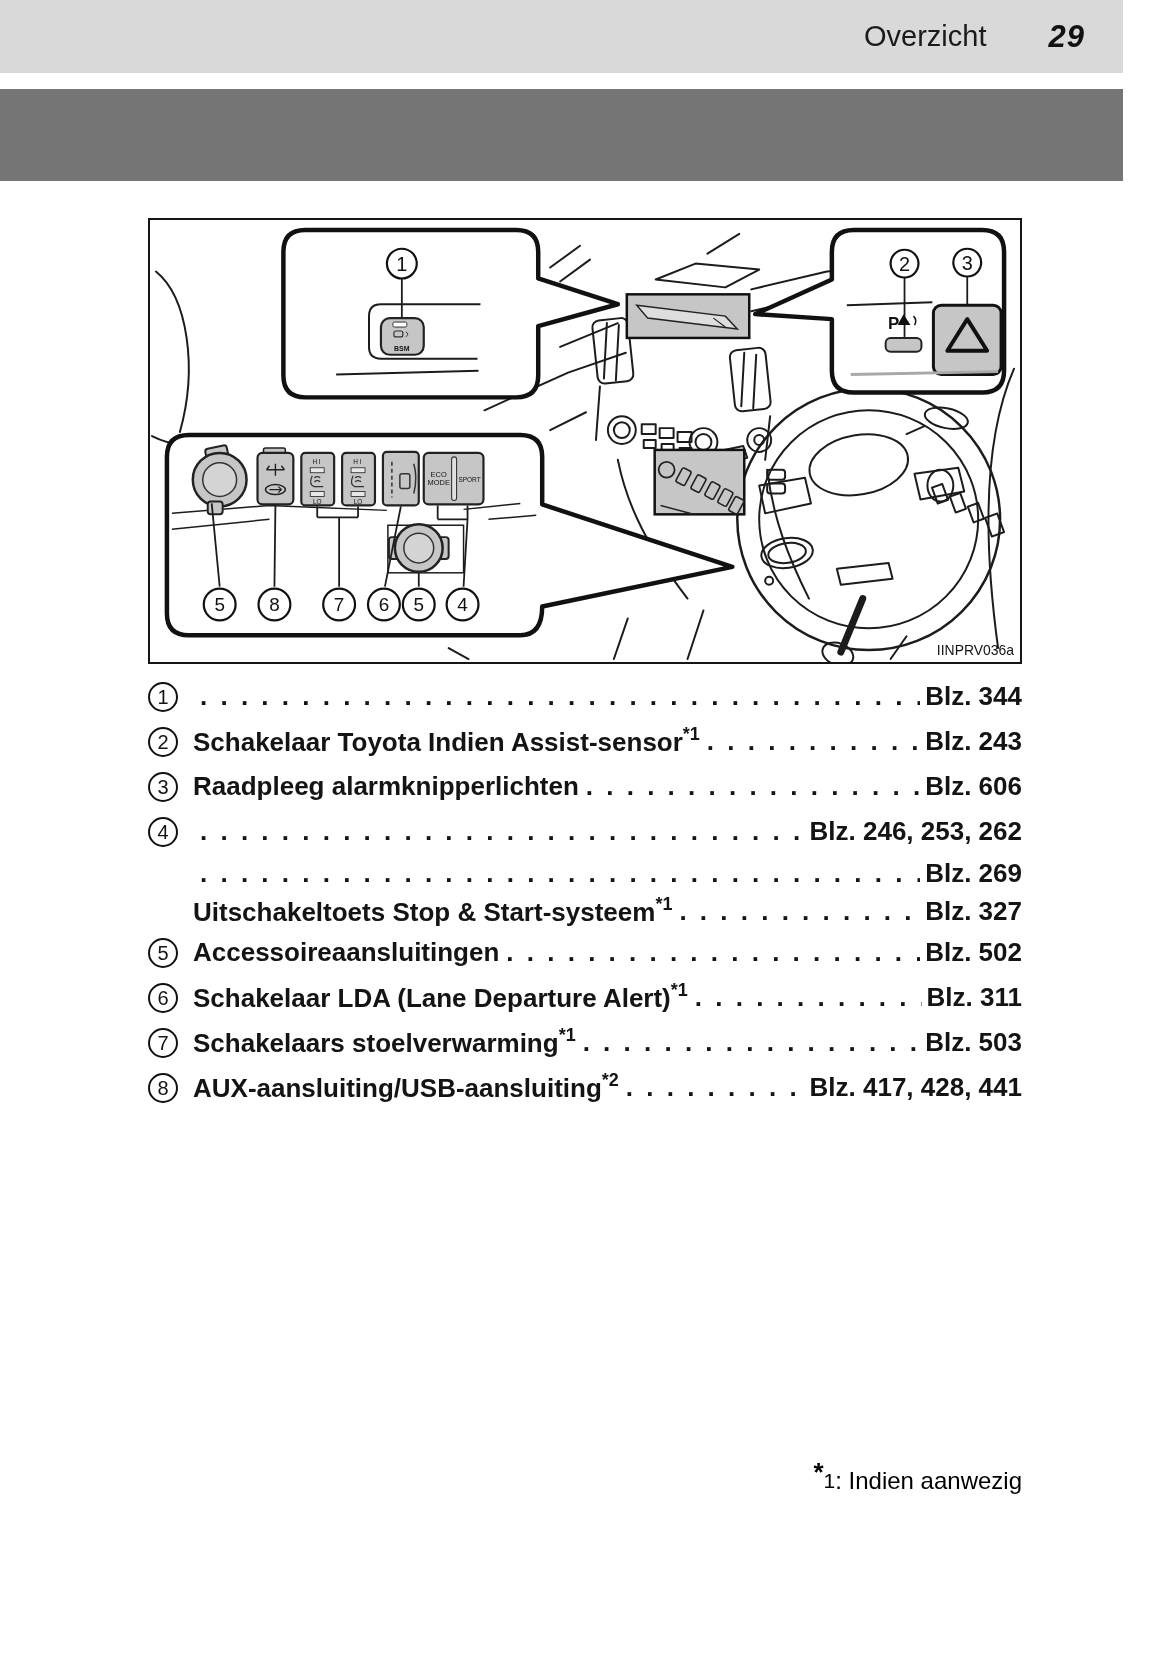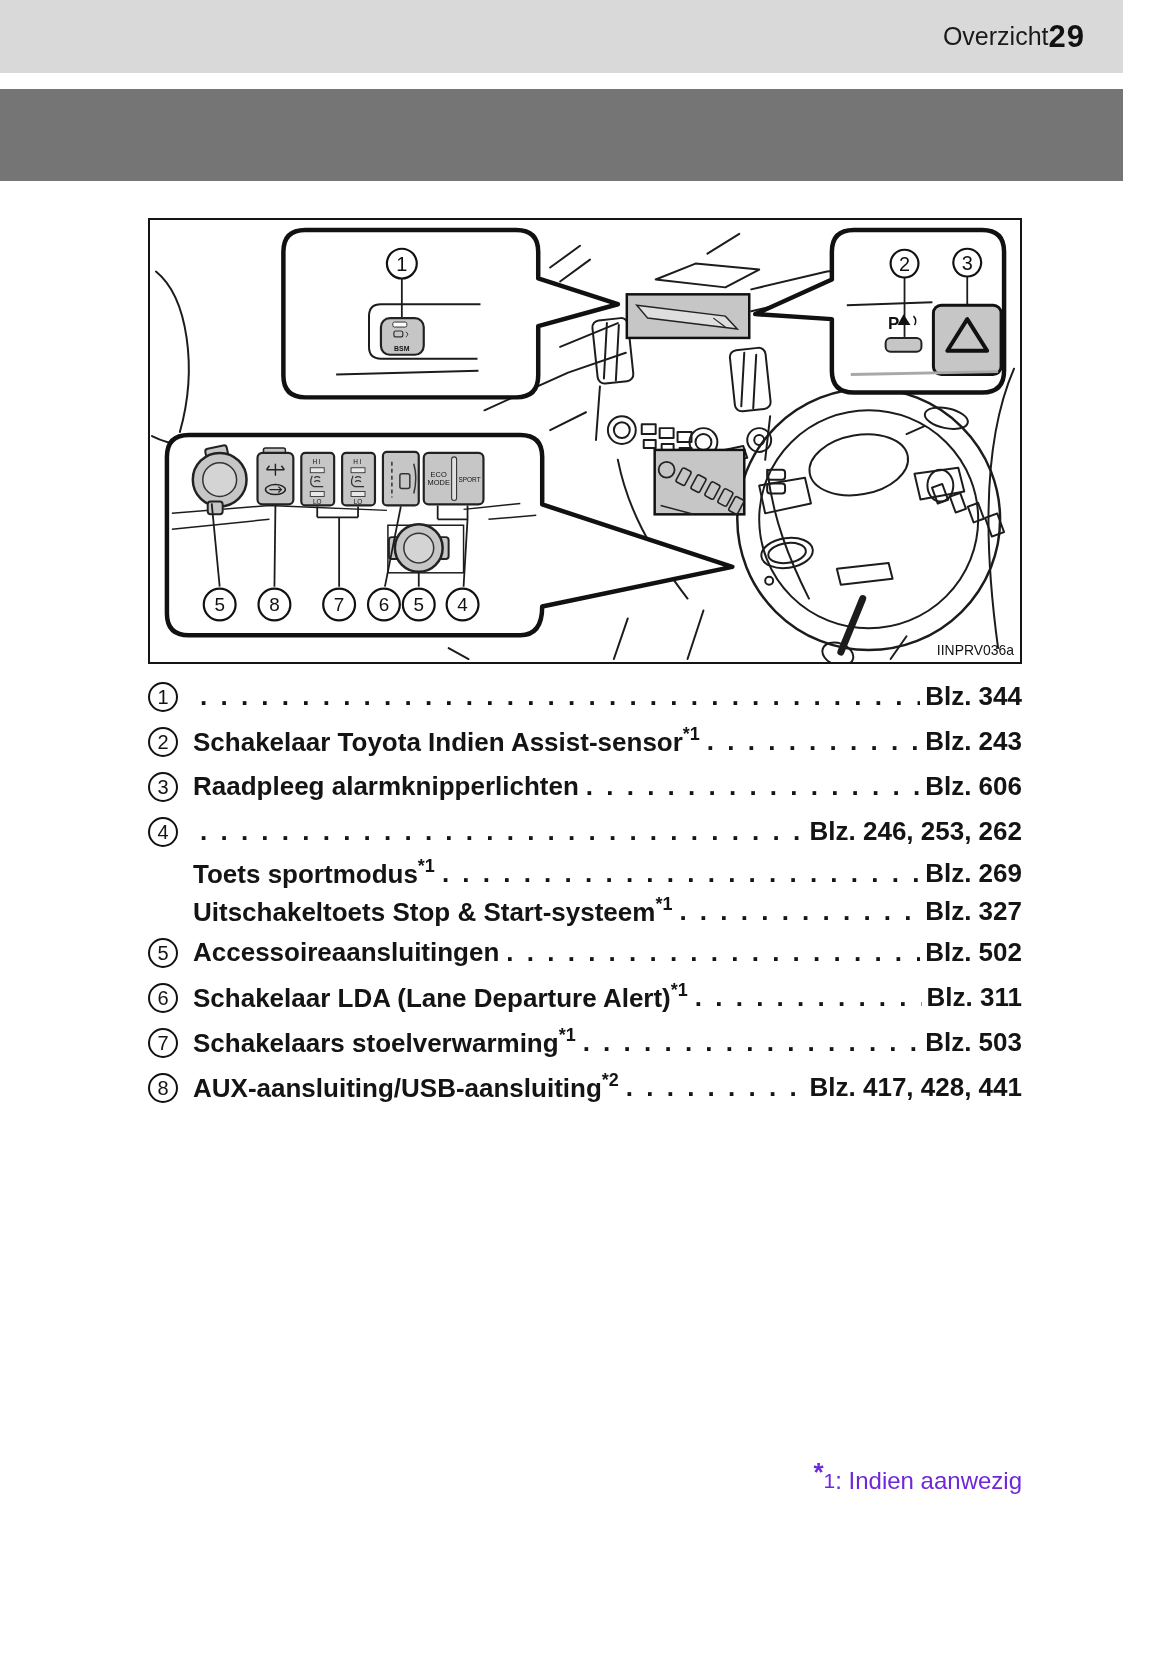--- a/index.html
+++ b/index.html
@@ -1,22 +1,22 @@
 <!DOCTYPE html>
 <html><head>
 <meta charset="utf-8">
 <style>
   html,body{margin:0;padding:0;background:#fff;}
   body{width:1165px;height:1653px;position:relative;font-family:"Liberation Sans","DejaVu Sans",sans-serif;color:#141414;overflow:hidden;}
 
   
   .header-band{position:absolute;left:0;top:0;width:1123px;height:73px;background:#d9d9d9;
     display:flex;align-items:center;justify-content:flex-end;box-sizing:border-box;padding-right:38px;}
-  .header-section{font-size:25px;color:#1a1a1a;}
-  .header-page{font-size:31px;font-weight:bold;color:#111;letter-spacing:1px;}
+  .header-section{font-size:29px;color:#1a1a1a;}
+  .header-page{font-size:31px;font-weight:bold;color:#111;margin-left:62px;letter-spacing:1px;font-style:italic;}
   .gray-banner{position:absolute;left:0;top:89px;width:1123px;height:92px;background:#757575;}
 
   
   .diagram-box{position:absolute;left:148px;top:218px;width:874px;height:446px;border:2px solid #151515;box-sizing:border-box;background:#fff;}
   .diagram-box svg{display:block;width:870px;height:442px;}
   svg text{font-family:"Liberation Sans","DejaVu Sans",sans-serif;fill:#111;}
   .co-num{font-size:20px;}
   .co-num-sm{font-size:19px;}
 
   
@@ -25,21 +25,21 @@
   .row.sub{height:38px;padding-left:45px;}
   .num{flex:0 0 30px;width:30px;height:30px;box-sizing:border-box;border:2px solid #111;border-radius:50%;
     text-align:center;font-size:20px;line-height:26px;font-weight:400;margin-right:15px;}
   .lbl sup{position:relative;top:-1px;font-size:18px;vertical-align:super;}
   .leader{flex:1 1 auto;overflow:hidden;margin:0 5px 0 7px;}
   .leader::after{content:". . . . . . . . . . . . . . . . . . . . . . . . . . . . . . . . . . . . . . . . . . . . . . . . . . . . . . . . . . . .";
     letter-spacing:3px;}
   .pageref{flex:0 0 auto;}
 
   
-  .footnotes{position:absolute;right:143px;top:1458px;font-size:24px;line-height:45px;color:#6d28d9;}
+  .footnotes{position:absolute;right:143px;top:1458px;font-size:24px;line-height:45px;color:#000000;}
   .fn-star{font-size:26px;position:relative;top:-8px;font-weight:bold;}
   .fn-num{font-size:21px;position:relative;top:-1px;}
 </style>
 </head>
 <body>
 
 <div class="header-band">
   <span class="header-section">Overzicht</span>
   <span class="header-page">29</span>
 </div>
@@ -297,21 +297,20 @@
     <span class="lbl"><span>Raadpleeg alarmknipperlichten</span></span>
     <span class="leader"></span>
     <span class="pageref">Blz. 606</span>
   </div>
   <div class="row">
     <span class="num">4</span>
     <span class="leader"></span>
     <span class="pageref">Blz. 246, 253, 262</span>
   </div>
   <div class="row sub">
-    <span class="lbl"><span>Toets sportmodus</span><sup>*1</sup></span>
     <span class="leader"></span>
     <span class="pageref">Blz. 269</span>
   </div>
   <div class="row sub">
     <span class="lbl"><span>Uitschakeltoets Stop &amp; Start-systeem</span><sup>*1</sup></span>
     <span class="leader"></span>
     <span class="pageref">Blz. 327</span>
   </div>
   <div class="row">
     <span class="num">5</span>

